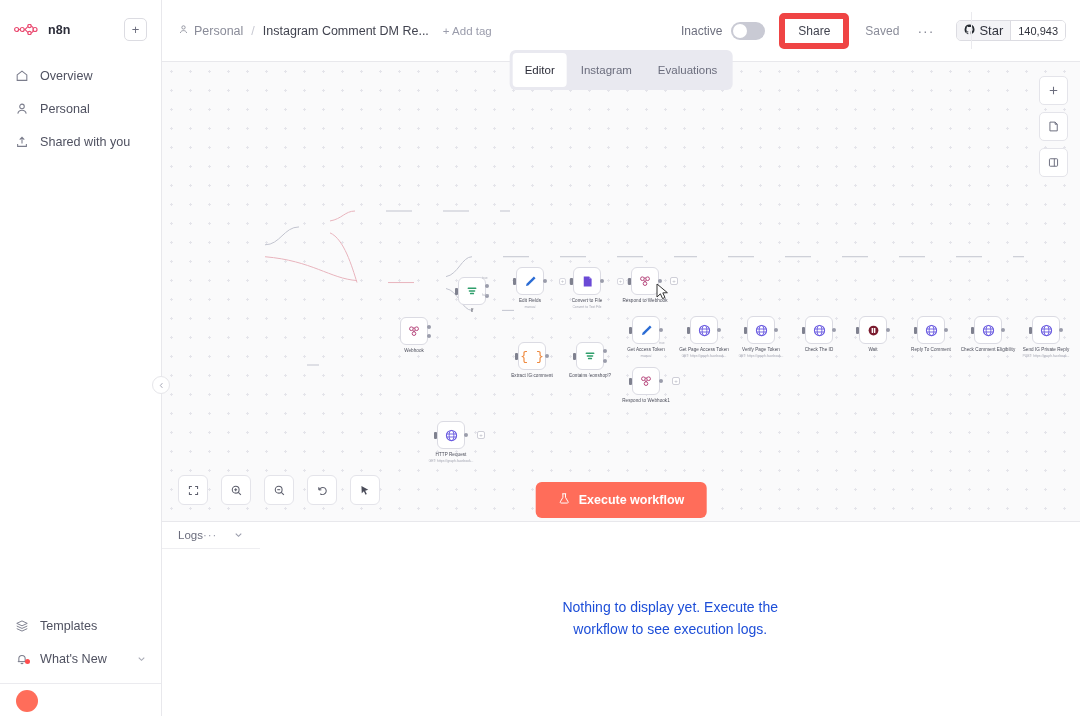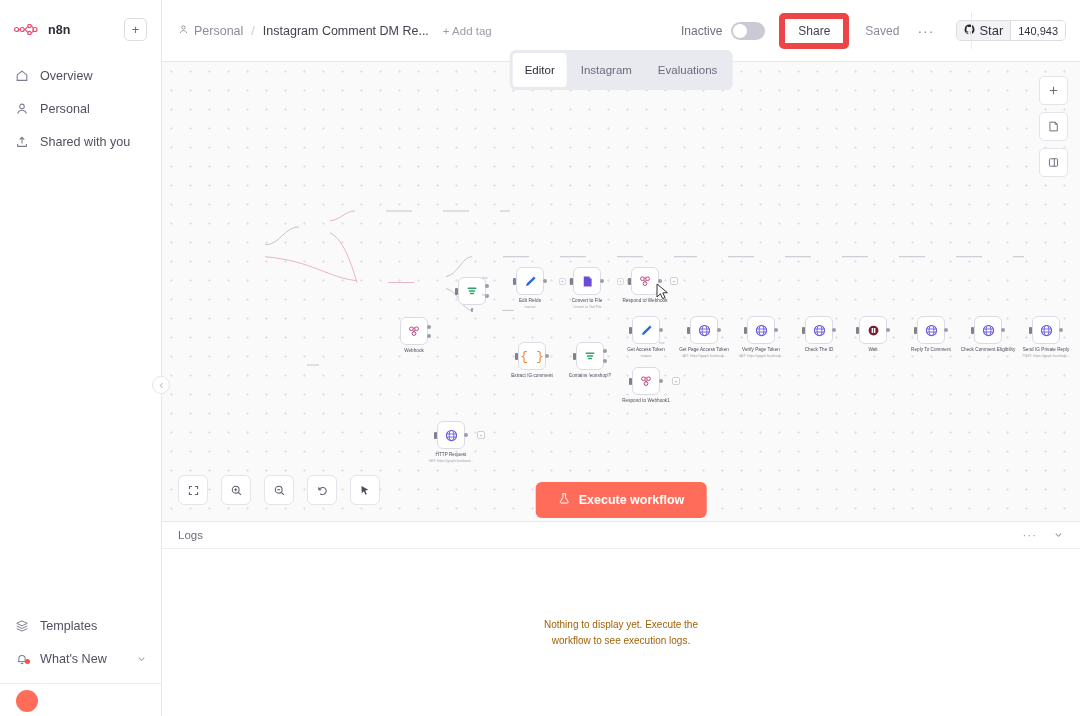--- a/index.html
+++ b/index.html
@@ -179,30 +179,30 @@
     background: #ff6d5a; color: #fff; border: none; border-radius: 6px;
     padding: 10px 22px; font-size: 12.5px; font-weight: 600;
     display: flex; align-items: center; gap: 8px; cursor: pointer;
     font-family: "Liberation Sans", sans-serif;
     margin-top: 19px;
   }
 
   
   .logs {
     height: 195px; background: #fff; border-top: 1px solid #e8e8ec;
-    display: flex; flex-direction: column;
+    display: flex; flex-direction: row;
   }
   .logs-head {
     height: 27px; display: flex; align-items: center; padding: 0 16px;
     border-bottom: 1px solid #eeeef1; font-size: 11.5px; color: #6b6d7d;
   }
   .logs-head-right { margin-left: auto; display: flex; align-items: center; gap: 16px; color: #9a9cab; }
   .logs-body {
     flex: 1; display: flex; align-items: center; justify-content: center;
-    text-align: center; font-size: 10px; color: #a16207; line-height: 1.55;
+    text-align: center; font-size: 14px; color: #1d4ed8; line-height: 1.55;
   }
 </style>
 </head>
 <body>
 
 <div id="app">
 
   <div class="sidebar">
     <div class="sb-top">
       <div class="brand">

